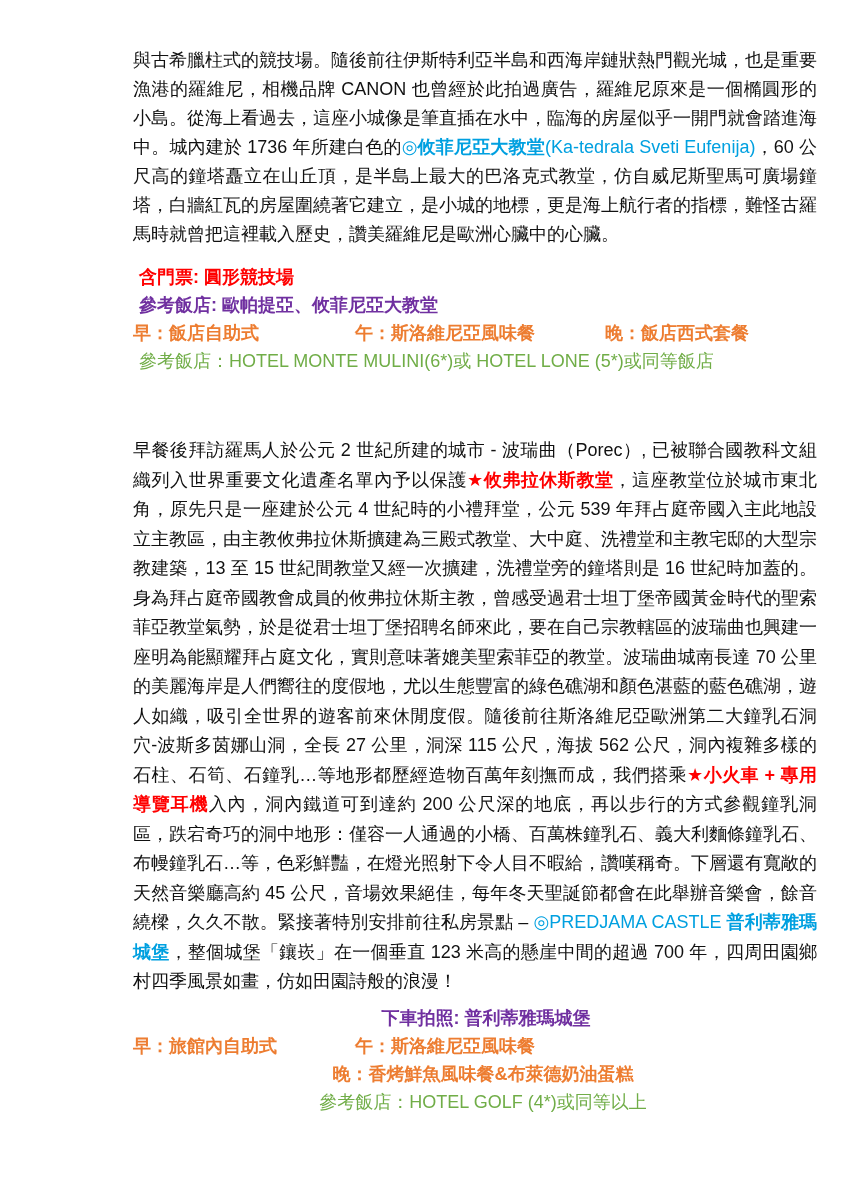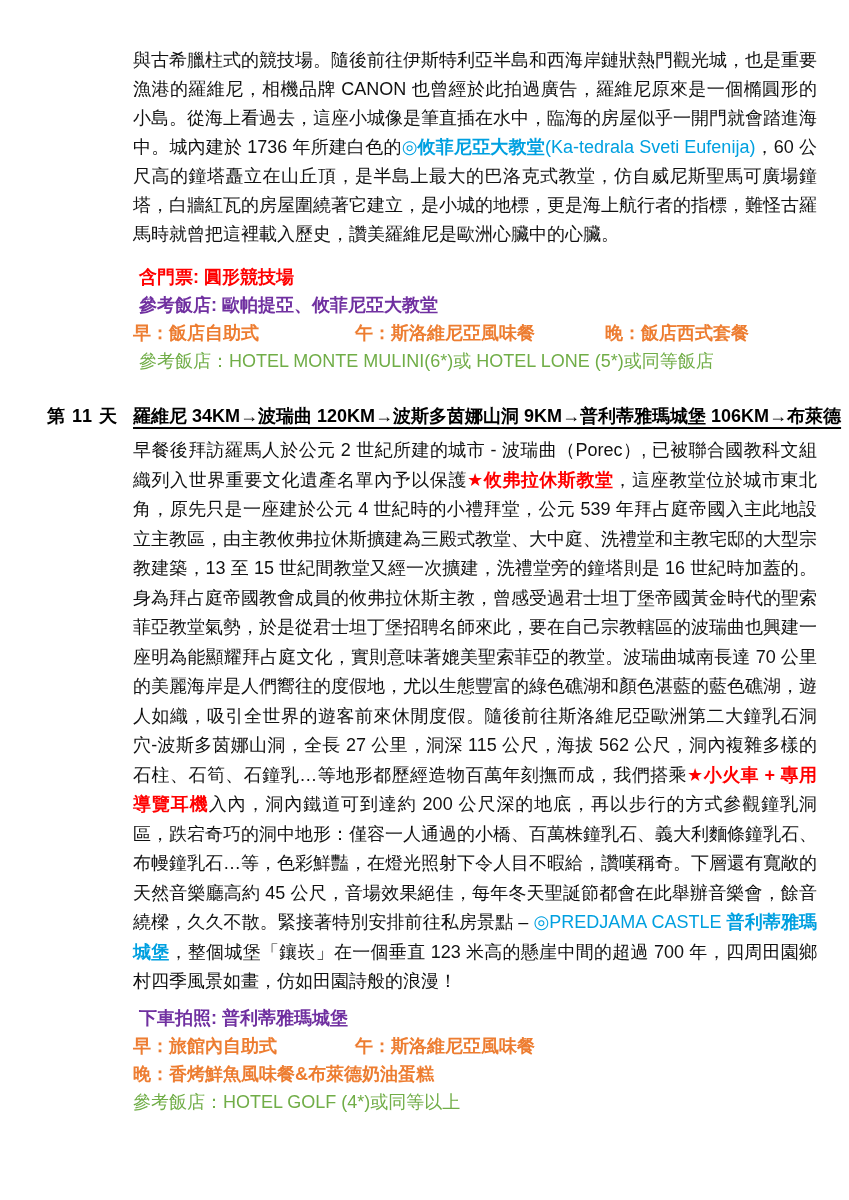--- a/index.html
+++ b/index.html
@@ -20,21 +20,21 @@
   }
   .p1 { top:46px; }
   .p2 { top:436px; line-height:29.5px; }
   .run-n  { color:#111; }
   .run-r  { color:var(--star_red); font-weight:bold; }
   .run-b  { color:var(--link_blue); }
   .run-bb { color:var(--link_blue); font-weight:bold; }
 
   .notes { position:absolute; left:133px; width:700px; font-size:18px; }
   .notes-top { top:263px; }
-  .notes-bottom { top:1004px; }
+  .notes-bottom { top:1004px;text-align:center; }
   .note { height:28px; line-height:28px; white-space:nowrap; }
   .indent { padding-left:6px; }
   .n-red    { color:var(--star_red); font-weight:bold; }
   .n-purple { color:var(--note_purple); font-weight:bold; }
   .n-orange { color:var(--note_orange); font-weight:bold; }
   .n-green  { color:var(--note_green); font-weight:normal; }
   .meal-line { position:relative; }
   .meal-col { position:absolute; top:0; left:0; white-space:nowrap; }
   .meal-col.c2 { left:222px; }
   .meal-col.c3 { left:472px; }
@@ -65,24 +65,20 @@
     <div class="note n-red indent">含門票: 圓形競技場</div>
     <div class="note n-purple indent">參考飯店: 歐帕提亞、攸菲尼亞大教堂</div>
     <div class="note n-orange meal-line">
       <span class="meal-col c1">早：飯店自助式</span>
       <span class="meal-col c2">午：斯洛維尼亞風味餐</span>
       <span class="meal-col c3">晚：飯店西式套餐</span>
     </div>
     <div class="note n-green indent">參考飯店：HOTEL MONTE MULINI(6*)或 HOTEL LONE (5*)或同等飯店</div>
   </div>
 
-  <div class="day-row">
-    <span class="day-label">第 11 天</span>
-    <span class="day-route">羅維尼 34KM→波瑞曲 120KM→波斯多茵娜山洞 9KM→普利蒂雅瑪城堡 106KM→布萊德</span>
-  </div>
 
   <div class="para p2"><span class="run-n">早餐後拜訪羅馬人於公元 2 世紀所建的城市 - 波瑞曲（Porec）, 已被聯合國教科文組織列入世界重要文化遺產名單內予以保護</span><span class="run-r">★攸弗拉休斯教堂</span><span class="run-n">，這座教堂位於城市東北角，原先只是一座建於公元 4 世紀時的小禮拜堂，公元 539 年拜占庭帝國入主此地設立主教區，由主教攸弗拉休斯擴建為三殿式教堂、大中庭、洗禮堂和主教宅邸的大型宗教建築，13 至 15 世紀間教堂又經一次擴建，洗禮堂旁的鐘塔則是 16 世紀時加蓋的。身為拜占庭帝國教會成員的攸弗拉休斯主教，曾感受過君士坦丁堡帝國黃金時代的聖索菲亞教堂氣勢，於是從君士坦丁堡招聘名師來此，要在自己宗教轄區的波瑞曲也興建一座明為能顯耀拜占庭文化，實則意味著媲美聖索菲亞的教堂。波瑞曲城南長達 70 公里的美麗海岸是人們嚮往的度假地，尤以生態豐富的綠色礁湖和顏色湛藍的藍色礁湖，遊人如織，吸引全世界的遊客前來休閒度假。隨後前往斯洛維尼亞歐洲第二大鐘乳石洞穴-波斯多茵娜山洞，全長 27 公里，洞深 115 公尺，海拔 562 公尺，洞內複雜多樣的石柱、石筍、石鐘乳…等地形都歷經造物百萬年刻撫而成，我們搭乘</span><span class="run-r">★小火車 + 專用導覽耳機</span><span class="run-n">入內，洞內鐵道可到達約 200 公尺深的地底，再以步行的方式參觀鐘乳洞區，跌宕奇巧的洞中地形：僅容一人通過的小橋、百萬株鐘乳石、義大利麵條鐘乳石、布幔鐘乳石…等，色彩鮮豔，在燈光照射下令人目不暇給，讚嘆稱奇。下層還有寬敞的天然音樂廳高約 45 公尺，音場效果絕佳，每年冬天聖誕節都會在此舉辦音樂會，餘音繞樑，久久不散。緊接著特別安排前往私房景點 – </span><span class="run-b">◎PREDJAMA CASTLE </span><span class="run-bb">普利蒂雅瑪城堡</span><span class="run-n">，整個城堡「鑲崁」在一個垂直 123 米高的懸崖中間的超過 700 年，四周田園鄉村四季風景如畫，仿如田園詩般的浪漫！</span></div>
 
   <div class="notes notes-bottom">
     <div class="note n-purple indent">下車拍照: 普利蒂雅瑪城堡</div>
     <div class="note n-orange meal-line">
       <span class="meal-col c1">早：旅館內自助式</span>
       <span class="meal-col c2">午：斯洛維尼亞風味餐</span>
     </div>
     <div class="note n-orange">晚：香烤鮮魚風味餐&amp;布萊德奶油蛋糕</div>

